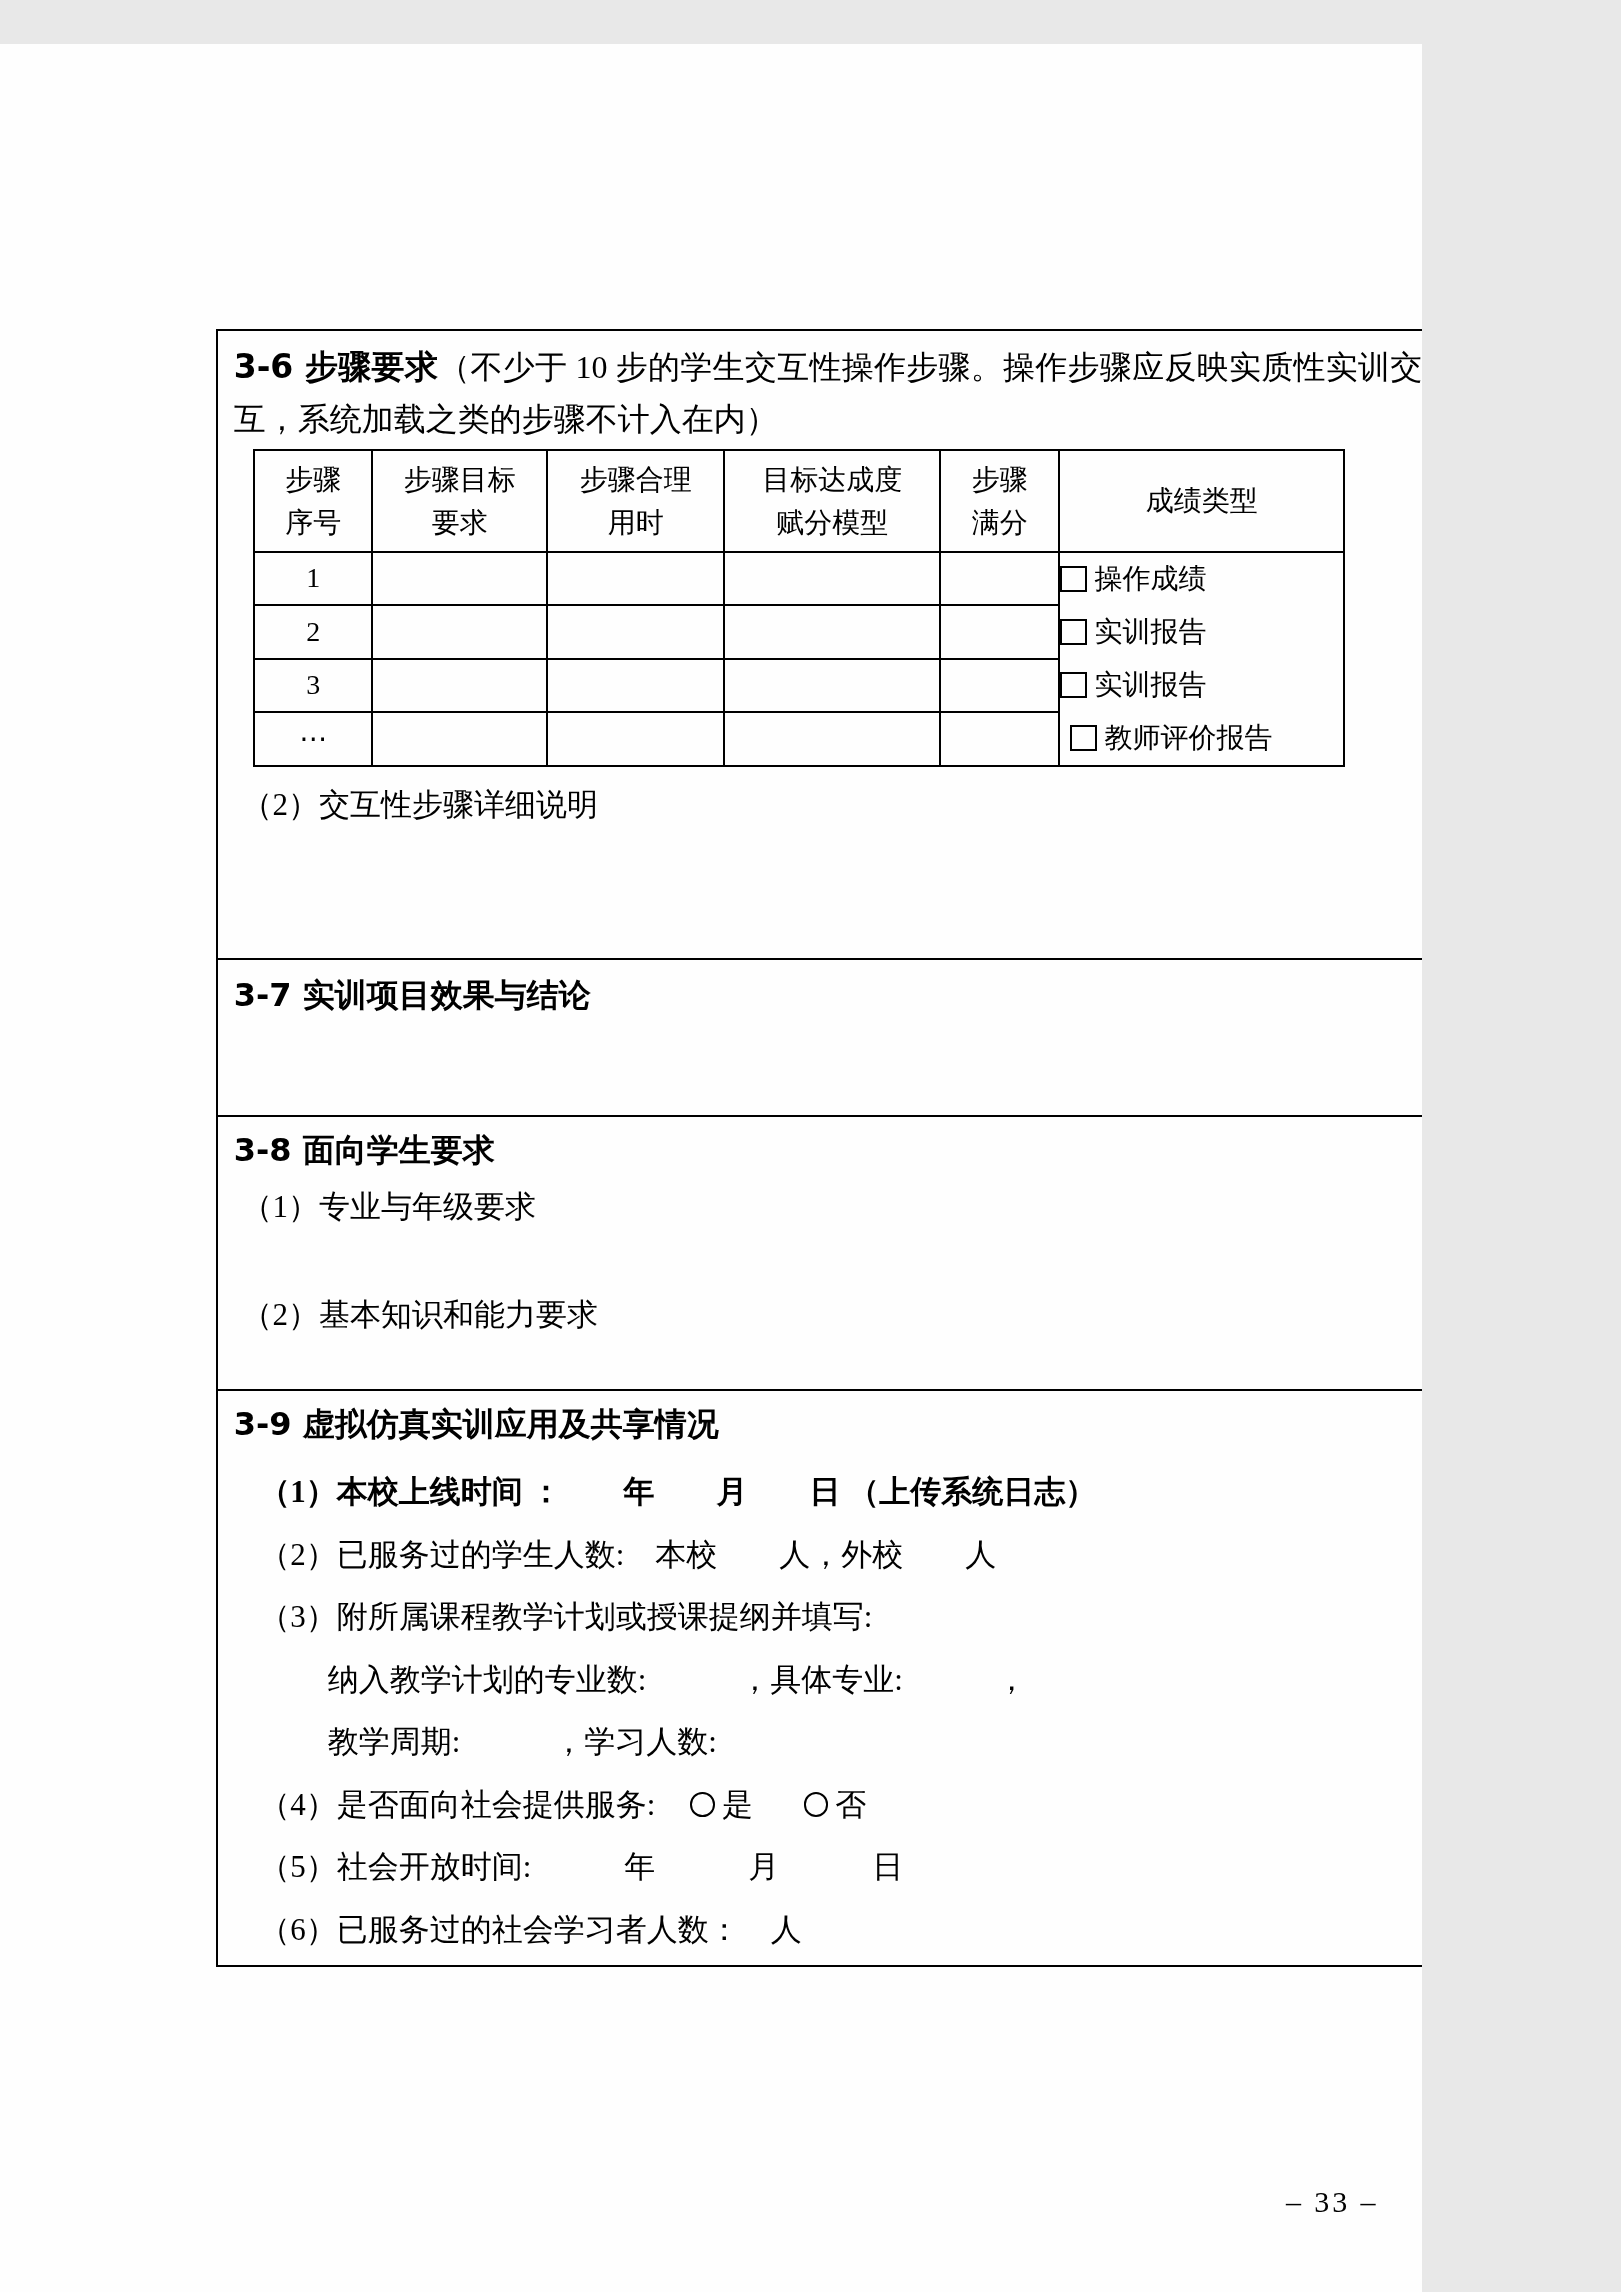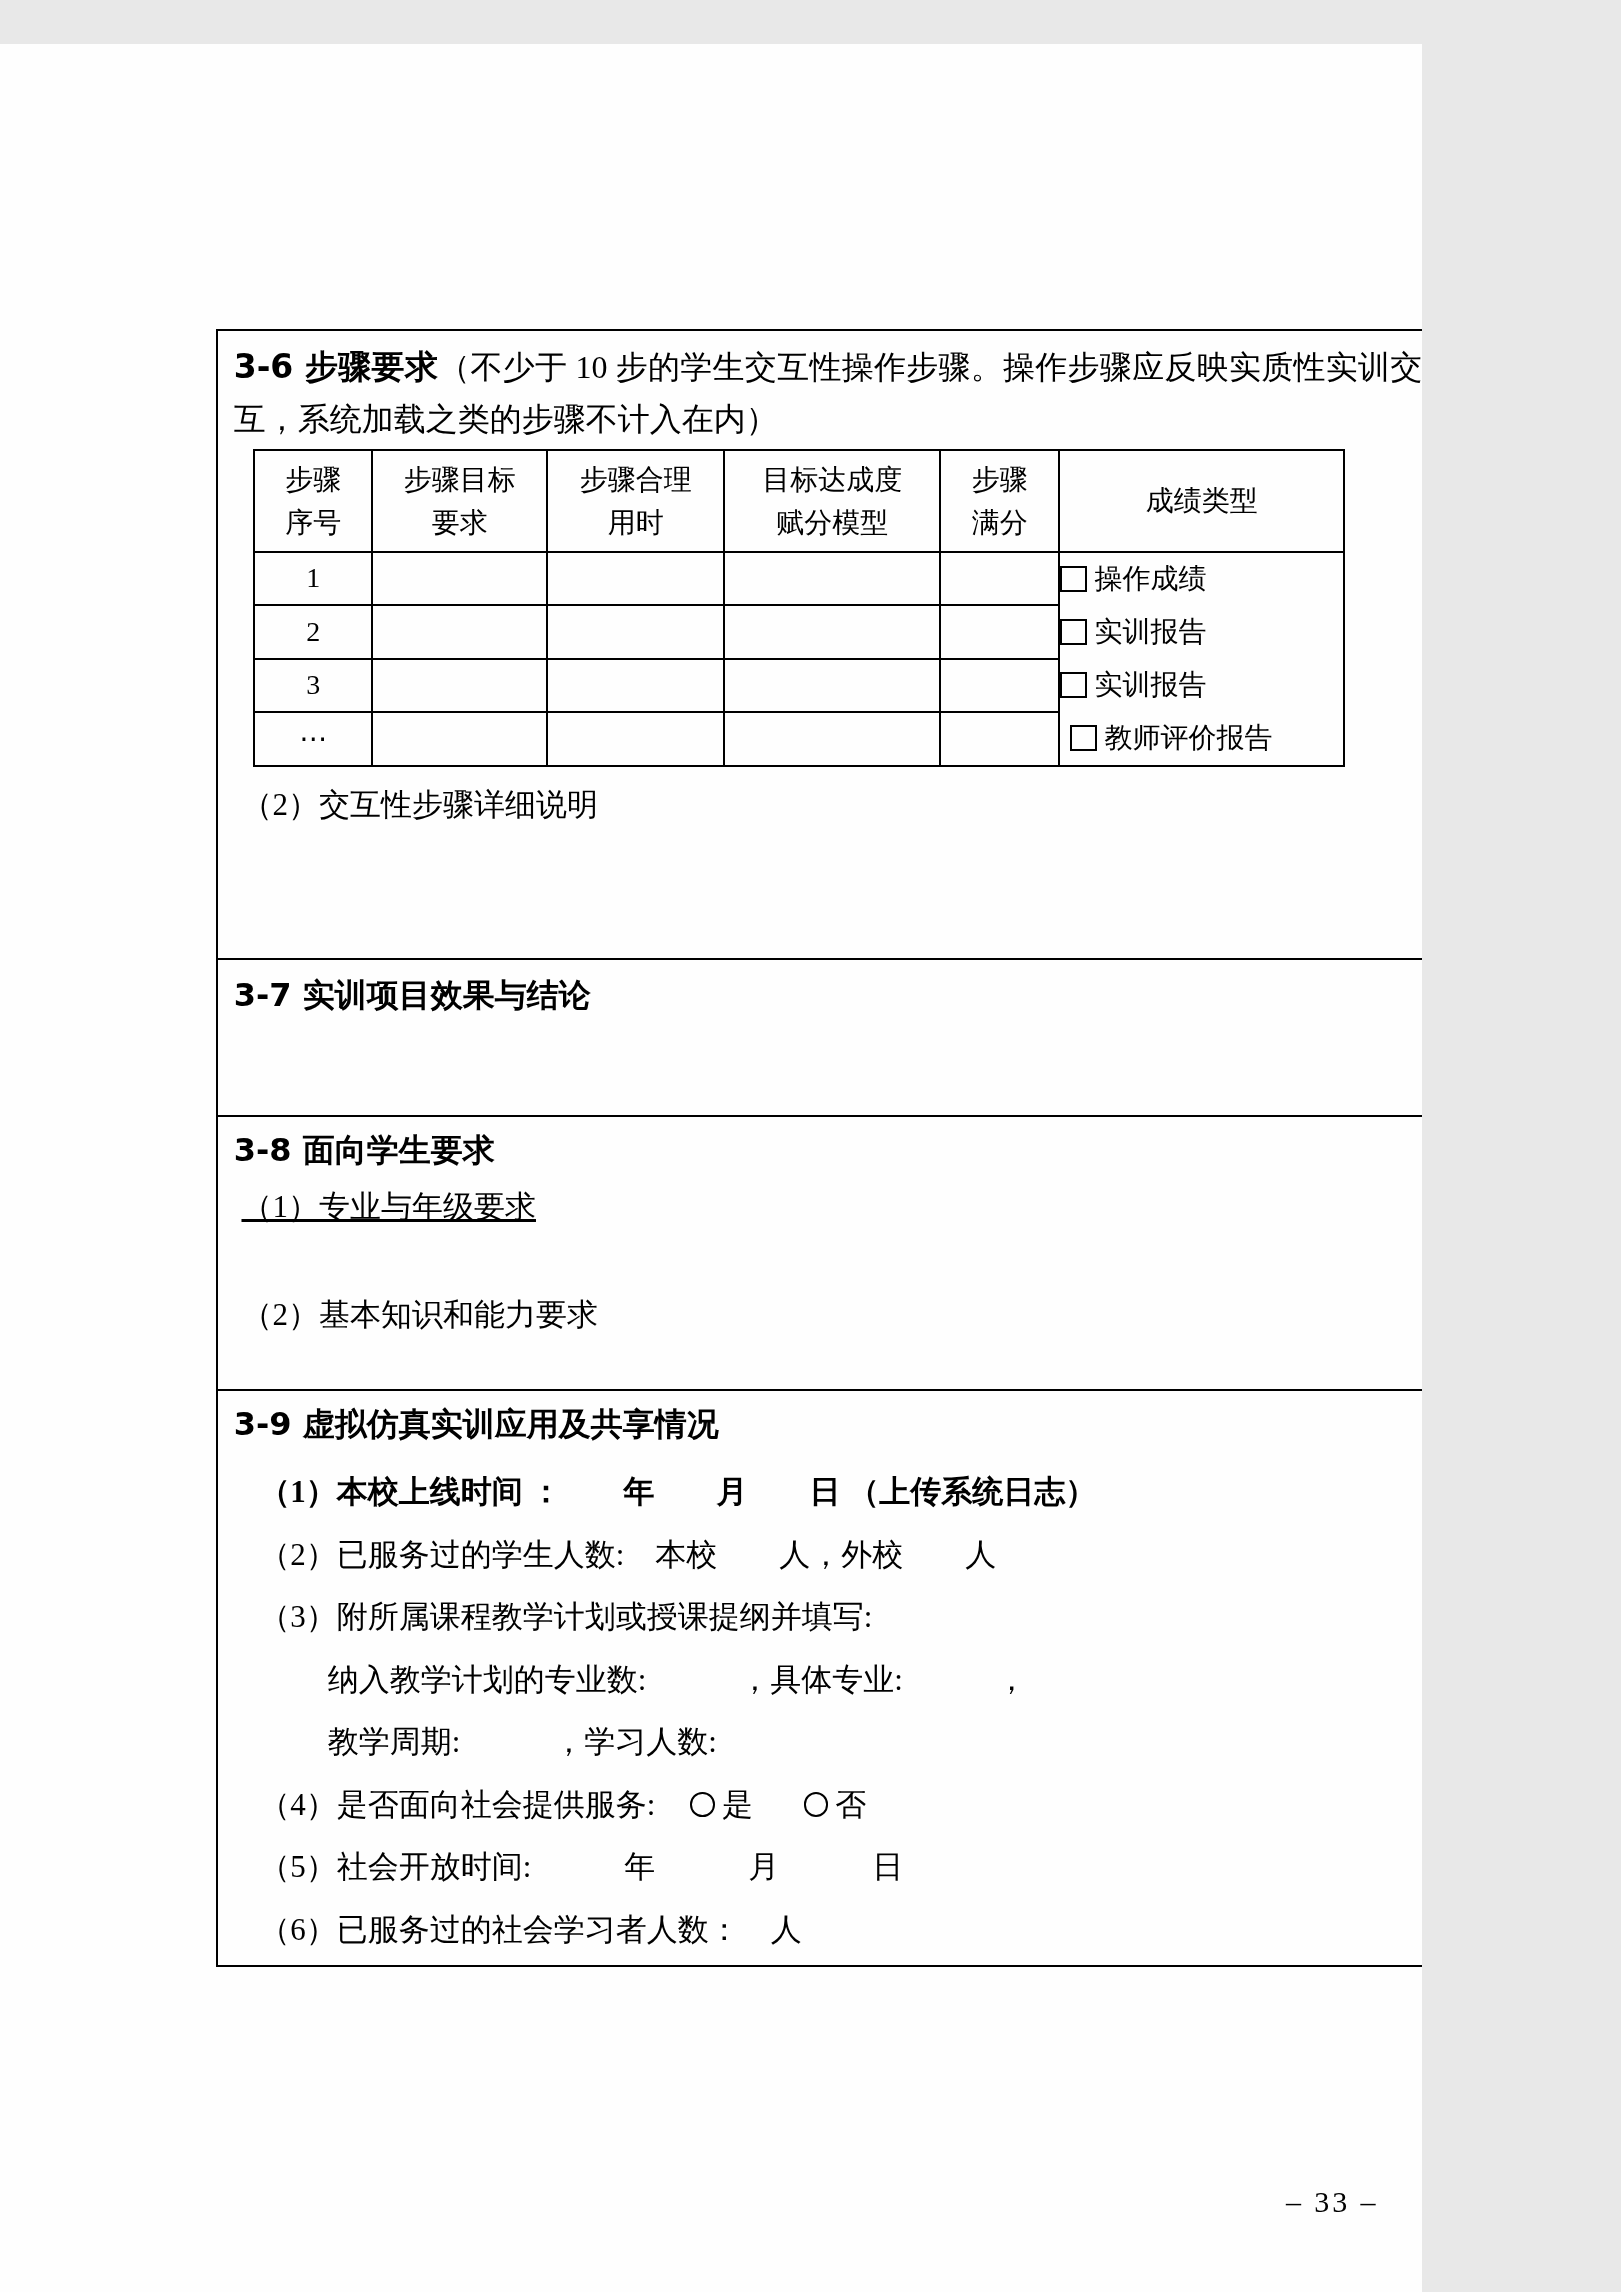--- a/index.html
+++ b/index.html
@@ -23,21 +23,21 @@
                vertical-align:middle;font-weight:normal;}
   .steps-table th{height:100px;white-space:pre-line;line-height:43px;}
   .steps-table td{height:51px;}
   .score-cell{text-align:left;}
   .score-item{display:flex;align-items:center;height:53px;}
   .score-item.first-col{padding-left:9.8px;}
   .cbox{display:inline-block;width:22.5px;height:22.5px;border:2.9px solid #000;margin-right:7.8px;flex:0 0 auto;}
   .sec36-item2{margin-top:15.7px;}
   .sec-37 .hd{margin-top:13.7px;}
   .sec-38 .hd{margin-top:11.8px;}
-  .s38-item1{margin-top:11.8px;text-decoration:underline;}
+  .s38-item1{margin-top:11.8px;}
   .s38-item2{margin-top:63px;}
   .sec-39 .hd{margin-top:11.8px;}
   .s39-line{font-size:31px;line-height:37px;margin-top:25.5px;padding-left:25.5px;}
   .s39-line.first{margin-top:27.4px;font-weight:bold;}
   .s39-line.cont{padding-left:94px;}
   .radio{display:inline-block;width:20.6px;height:20.6px;border:2px solid #000;border-radius:50%;
          margin-right:6.9px;vertical-align:-2px;}
   .radio-opt{margin-left:27.4px;}
   .radio-opt.second{margin-left:43px;}
   .page-num{position:absolute;left:1286px;top:2141px;font-family:"Liberation Serif","DejaVu Serif",serif;

